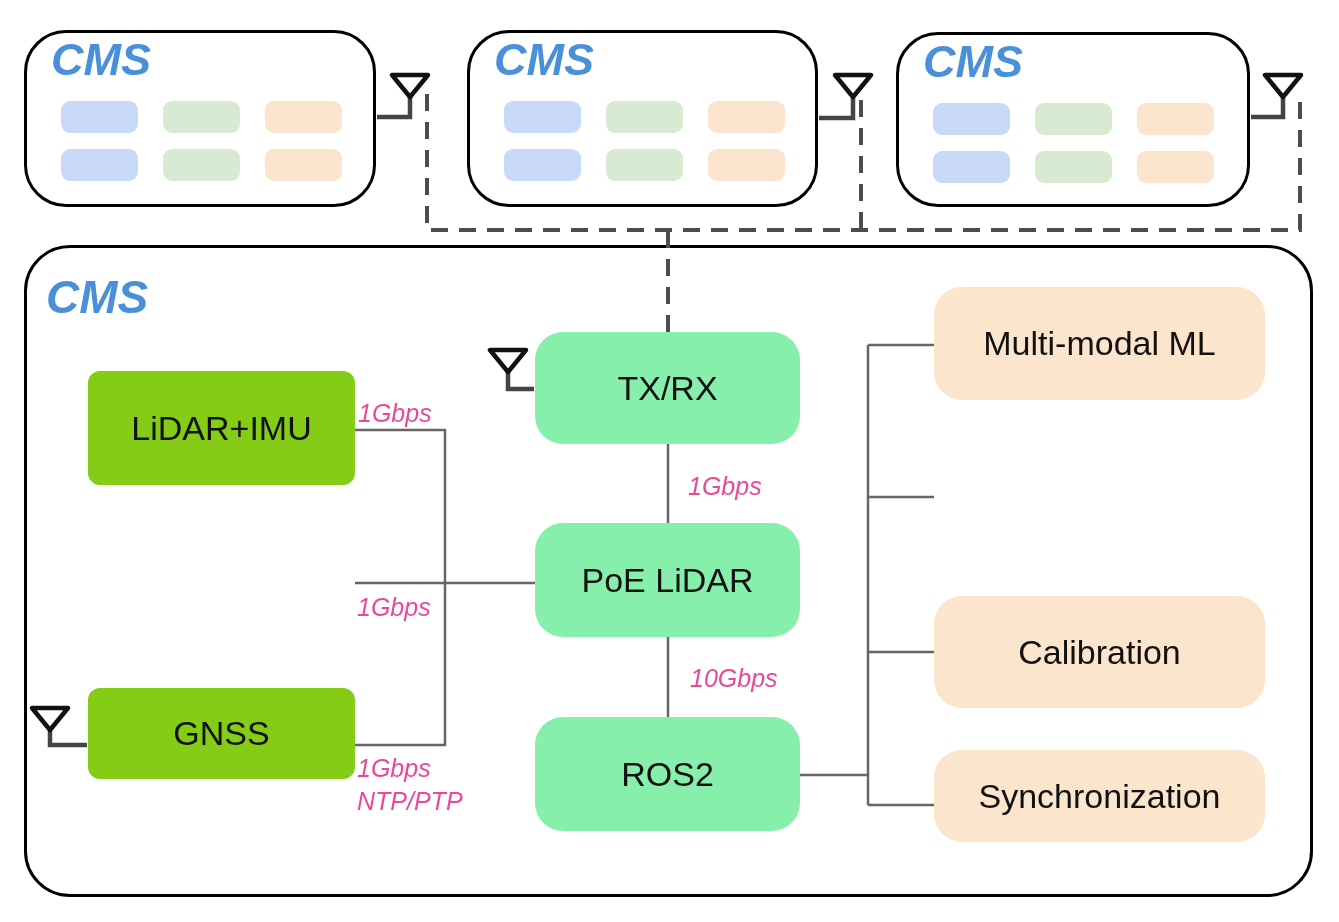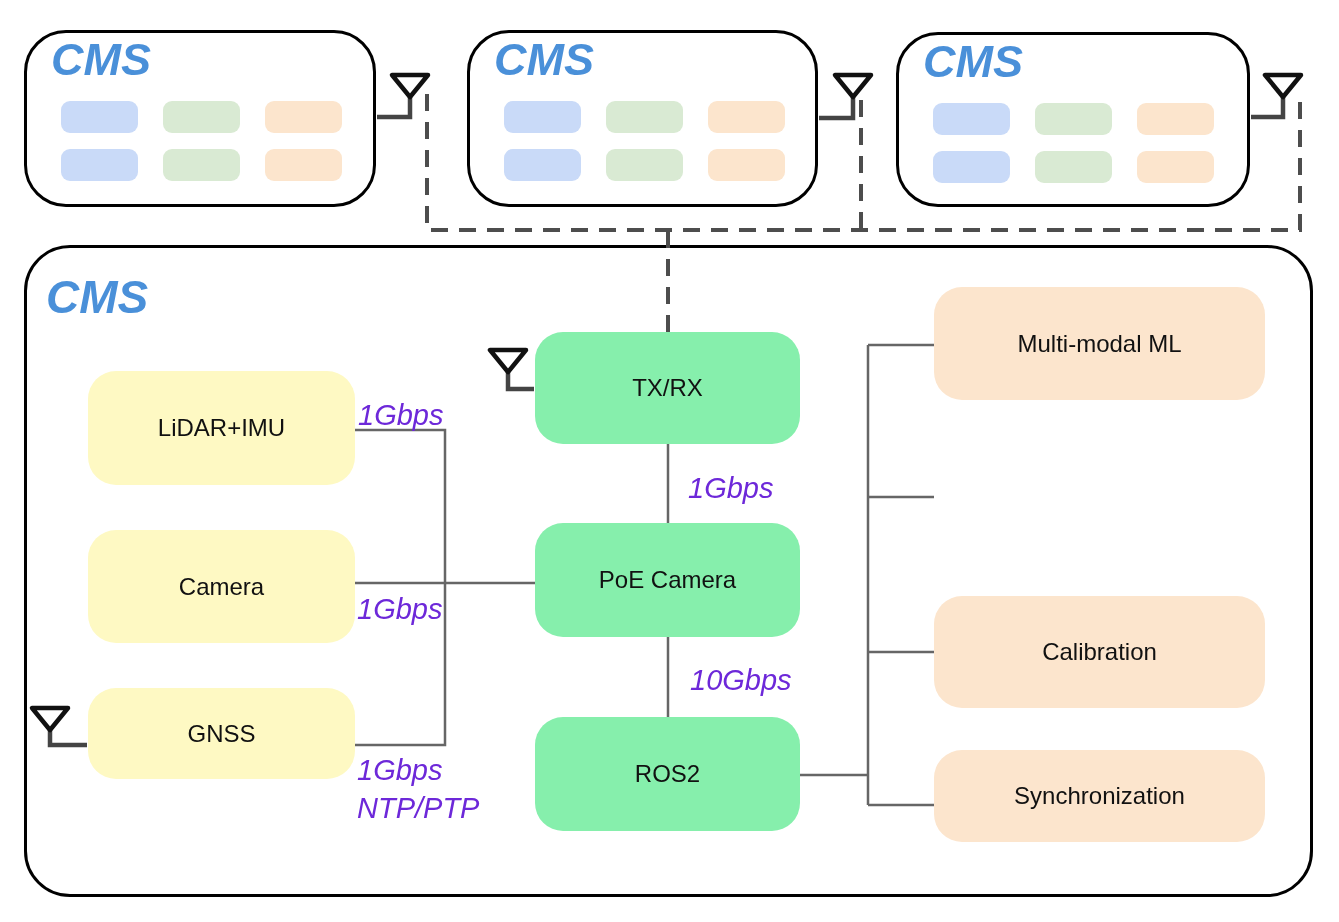--- a/index.html
+++ b/index.html
@@ -25,29 +25,29 @@
     display:grid;grid-template-columns:repeat(3,77px);gap:16px 25px;
   }
   .chip{width:77px;height:32px;border-radius:9px;}
   .chip.c-blue{background:#c9daf8;}
   .chip.c-green{background:#d9ead3;}
   .chip.c-orange{background:#fce5cd;}
   
   .node{
     position:absolute;border-radius:28px;z-index:3;
     display:flex;align-items:center;justify-content:center;
-    font-size:24px;color:#111111;text-align:center;
+    font-size:34px;color:#111111;text-align:center;
   }
-  .sensor{background:#fef9c3;}
+  .sensor{background:#84cc16;border-radius:12px;}
   .network{background:#86efac;}
   .software{background:#fce5cd;}
   
   .link-label{
-    position:absolute;z-index:4;font-size:29px;font-style:italic;
-    color:#6d28d9;line-height:1.3;white-space:nowrap;
+    position:absolute;z-index:4;font-size:25px;font-style:italic;
+    color:#ec4899;line-height:1.3;white-space:nowrap;
   }
   svg.overlay{position:absolute;left:0;top:0;z-index:2;}
 </style>
 </head>
 <body>
 
 <div id="stage">
 
   <div class="unit" style="left:24px;top:30px;width:352px;height:177px;">
     <div class="unit-title">CMS</div>
@@ -121,25 +121,24 @@
       <path d="M508,372 L508,389 L534,389" fill="none" stroke="#444444" stroke-width="4.5"></path>
       <polygon points="490,350 526,350 508,372" fill="#ffffff" stroke="#111111" stroke-width="4.5" stroke-linejoin="round"></polygon>
     </g>
     <g>
       <path d="M50,730 L50,745 L87,745" fill="none" stroke="#444444" stroke-width="4.5"></path>
       <polygon points="32,708 68,708 50,730" fill="#ffffff" stroke="#111111" stroke-width="4.5" stroke-linejoin="round"></polygon>
     </g>
   </svg>
 
   <div class="node sensor" style="left:88px;top:371px;width:267px;height:114px;">LiDAR+IMU</div>
-  <div class="node sensor" style="left:88px;top:530px;width:267px;height:113px;">Camera</div>
   <div class="node sensor" style="left:88px;top:688px;width:267px;height:91px;">GNSS</div>
 
   <div class="node network" style="left:535px;top:332px;width:265px;height:112px;">TX/RX</div>
-  <div class="node network" style="left:535px;top:523px;width:265px;height:114px;">PoE Camera</div>
+  <div class="node network" style="left:535px;top:523px;width:265px;height:114px;">PoE LiDAR</div>
   <div class="node network" style="left:535px;top:717px;width:265px;height:114px;">ROS2</div>
 
   <div class="node software" style="left:934px;top:287px;width:331px;height:113px;">Multi-modal ML</div>
   <div class="node software" style="left:934px;top:596px;width:331px;height:112px;">Calibration</div>
   <div class="node software" style="left:934px;top:750px;width:331px;height:92px;">Synchronization</div>
 
   <div class="link-label" style="left:358px;top:397px;">1Gbps</div>
   <div class="link-label" style="left:357px;top:591px;">1Gbps</div>
   <div class="link-label" style="left:357px;top:752px;">
     <div>1Gbps</div>

